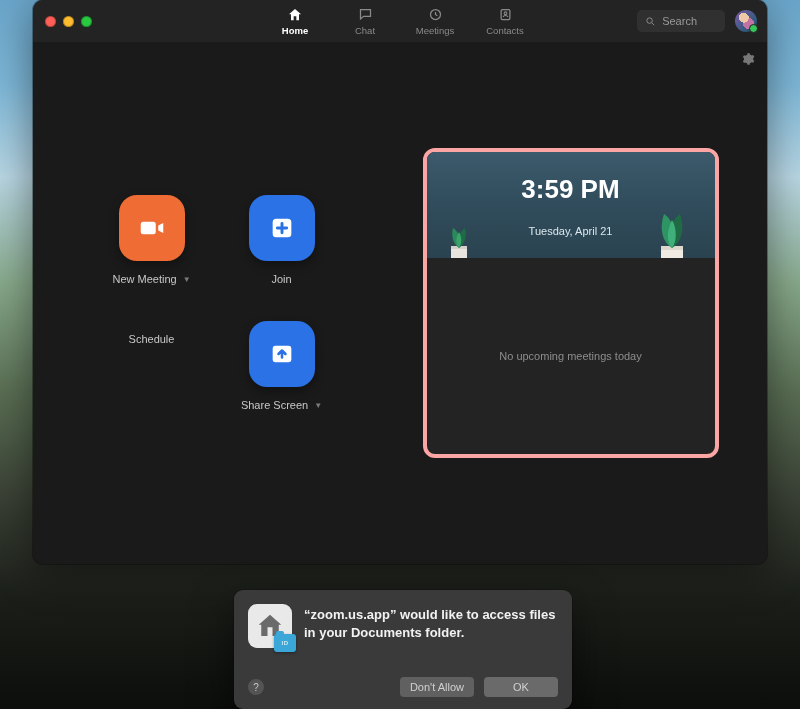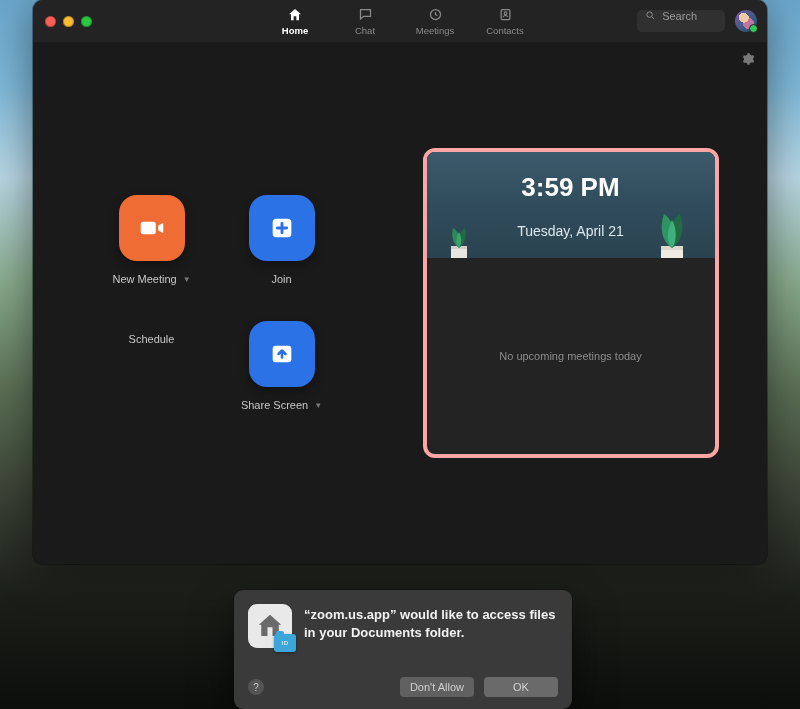--- a/index.html
+++ b/index.html
@@ -35,21 +35,21 @@
   }
   .nav-item { display: flex; flex-direction: column; align-items: center; justify-content: center; width: 44px; }
   .nav-item .ico { height: 16px; display:flex; align-items:center; justify-content:center; }
   .nav-item .lbl { font-size: 9.5px; color:#8a8a8a; margin-top:2px; }
   .nav-item.active .lbl { color:#fff; font-weight:600; }
   .nav-item.active .ico svg { fill:#fff; }
   .nav-item .ico svg { fill:#8a8a8a; }
   .tb-right { margin-left:auto; display:flex; align-items:center; gap:10px; padding-right:10px; }
   .search-pill {
     background:#303030; border-radius:5px; height:22px;
-    display:flex; align-items:flex-start; gap:6px; padding:0 28px 0 8px;
+    display:flex; align-items:center; gap:6px; padding:0 28px 0 8px;
   }
   .search-pill .mag { width:11px;height:11px;opacity:.7; }
   .search-pill .ph { font-size:11px;color:#9a9a9a; }
   .avatar {
     width:22px;height:22px;border-radius:50%;
     background: radial-gradient(circle at 40% 35%, #f0c9a6 0 25%, transparent 25%),
                 radial-gradient(circle at 60% 60%, #c273a3 0 30%, transparent 30%),
                 linear-gradient(135deg,#7e5ba6,#325a7c 70%,#1e334a);
     position:relative;
   }
@@ -79,21 +79,21 @@
   }
   .card-head {
     height:106px;background:linear-gradient(180deg,#3b5a6b 0%,#2f4a59 60%,#2b4350 100%);
     position:relative;display:flex;flex-direction:column;align-items:center;justify-content:center;
     overflow:hidden;
   }
   .plant { position:absolute; }
   .plant.left { left:10px; bottom:-4px; }
   .plant.right { right:8px; bottom:-12px; }
   .time { font-size:26px;font-weight:600;color:#fff; }
-  .date { font-size:14px;color:#dbe8ee;margin-top:20px; }
+  .date { font-size:11px;color:#dbe8ee;margin-top:20px; }
   .card-body { flex:1;display:flex;align-items:center;justify-content:center; }
   .empty { font-size:11px;color:#8d8d8d; }
 
   
   .dialog {
     position:absolute; left:234px; top:590px; width:338px; height:119px;
     background:#3a3a3a;border-radius:9px;
     box-shadow:0 18px 40px rgba(0,0,0,0.55), 0 0 0 1px rgba(0,0,0,0.15);
     padding:14px 14px 12px 14px;
     color:#e8e8e8;

